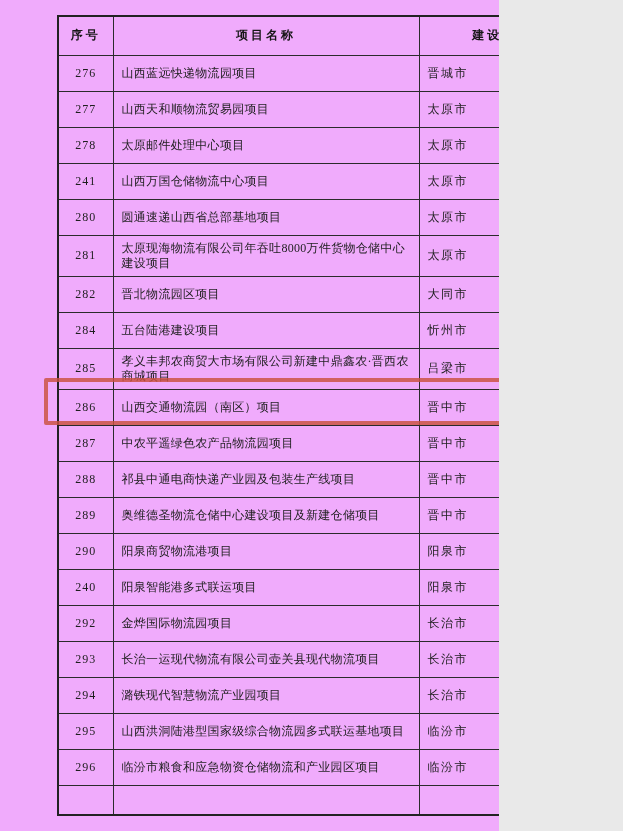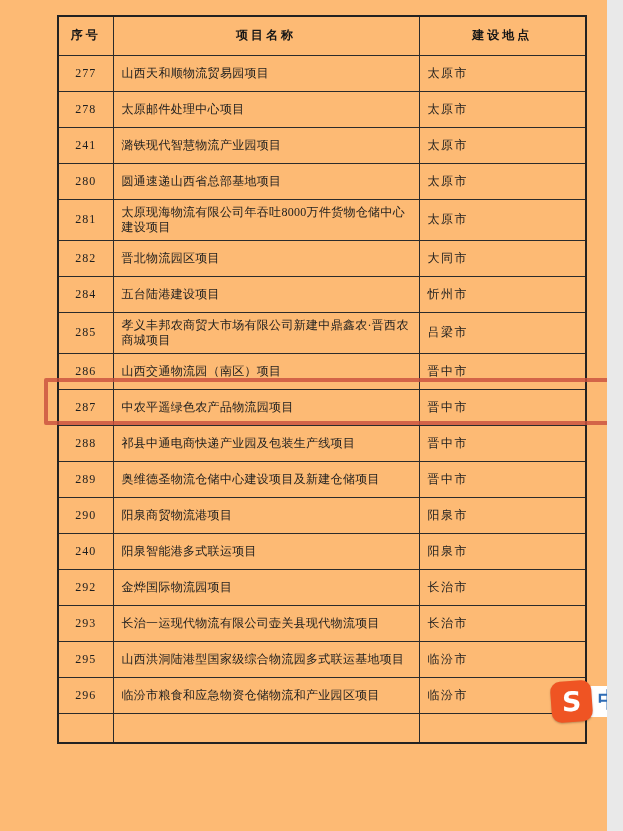--- a/index.html
+++ b/index.html
@@ -1,19 +1,19 @@
 <!DOCTYPE html>
 <html><head>
 <meta charset="utf-8">
 <style>
   html,body{margin:0;padding:0;background:#e9e9e9;}
   .page{
     position:relative;
-    width:607px;height:831px;
-    background:#fdba74;
+    width:499px;height:831px;
+    background:#f0abfc;
     overflow:hidden;
     font-family:"Liberation Serif", serif;
     color:#1e1e1e;
   }
   table.project-table{
     position:absolute;
     left:57px;top:15px;
     width:528px;
     border-collapse:collapse;
     table-layout:fixed;
@@ -109,32 +109,37 @@
     </colgroup>
     <thead>
       <tr>
         <th>序号</th>
         <th>项目名称</th>
         <th>建设地点</th>
       </tr>
     </thead>
     <tbody id="tbody">
         <tr>
+          <td class="c-no">276</td>
+          <td class="c-name">山西蓝远快递物流园项目</td>
+          <td class="c-loc">晋城市</td>
+        </tr>
+        <tr>
           <td class="c-no">277</td>
           <td class="c-name">山西天和顺物流贸易园项目</td>
           <td class="c-loc">太原市</td>
         </tr>
         <tr>
           <td class="c-no">278</td>
           <td class="c-name">太原邮件处理中心项目</td>
           <td class="c-loc">太原市</td>
         </tr>
         <tr>
           <td class="c-no">241</td>
-          <td class="c-name">潞铁现代智慧物流产业园项目</td>
+          <td class="c-name">山西万国仓储物流中心项目</td>
           <td class="c-loc">太原市</td>
         </tr>
         <tr>
           <td class="c-no">280</td>
           <td class="c-name">圆通速递山西省总部基地项目</td>
           <td class="c-loc">太原市</td>
         </tr>
         <tr class="tall">
           <td class="c-no">281</td>
           <td class="c-name">太原现海物流有限公司年吞吐8000万件货物仓储中心建设项目</td>
@@ -186,20 +191,25 @@
           <td class="c-loc">阳泉市</td>
         </tr>
         <tr>
           <td class="c-no">292</td>
           <td class="c-name">金烨国际物流园项目</td>
           <td class="c-loc">长治市</td>
         </tr>
         <tr>
           <td class="c-no">293</td>
           <td class="c-name">长治一运现代物流有限公司壶关县现代物流项目</td>
+          <td class="c-loc">长治市</td>
+        </tr>
+        <tr>
+          <td class="c-no">294</td>
+          <td class="c-name">潞铁现代智慧物流产业园项目</td>
           <td class="c-loc">长治市</td>
         </tr>
         <tr>
           <td class="c-no">295</td>
           <td class="c-name">山西洪洞陆港型国家级综合物流园多式联运基地项目</td>
           <td class="c-loc">临汾市</td>
         </tr>
         <tr>
           <td class="c-no">296</td>
           <td class="c-name">临汾市粮食和应急物资仓储物流和产业园区项目</td>

